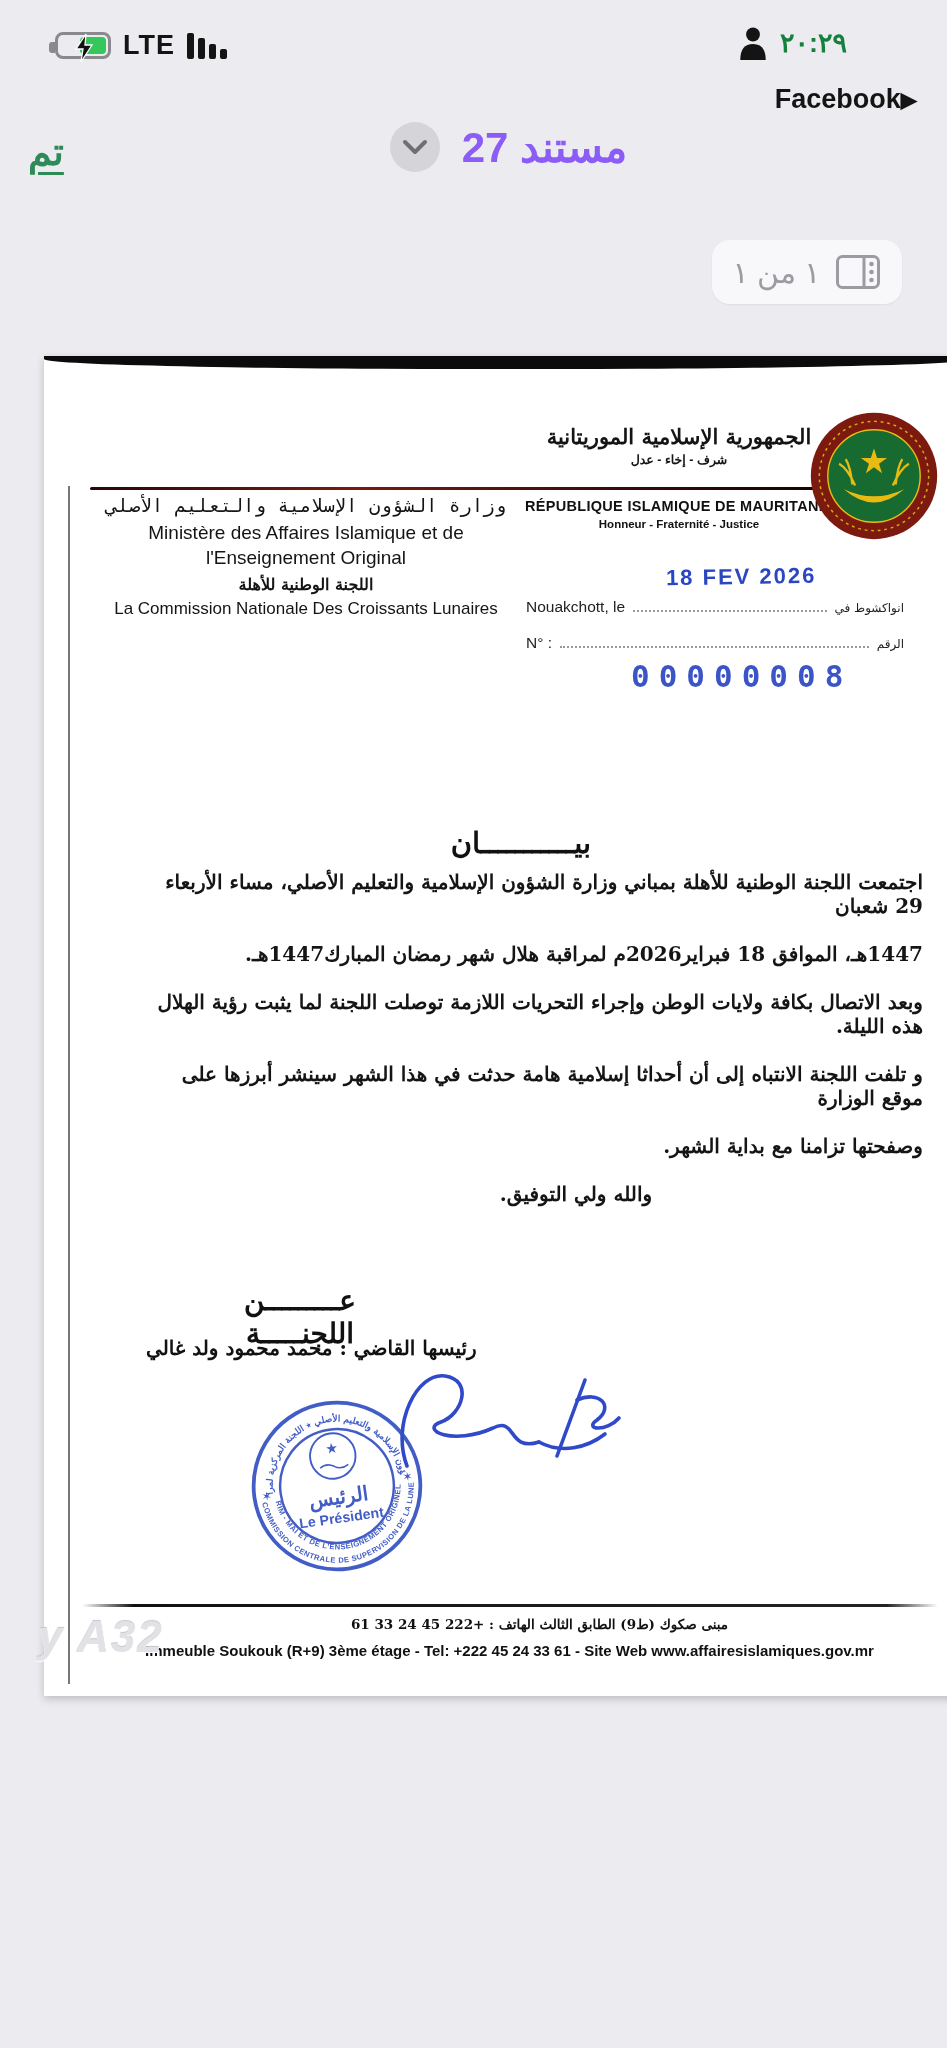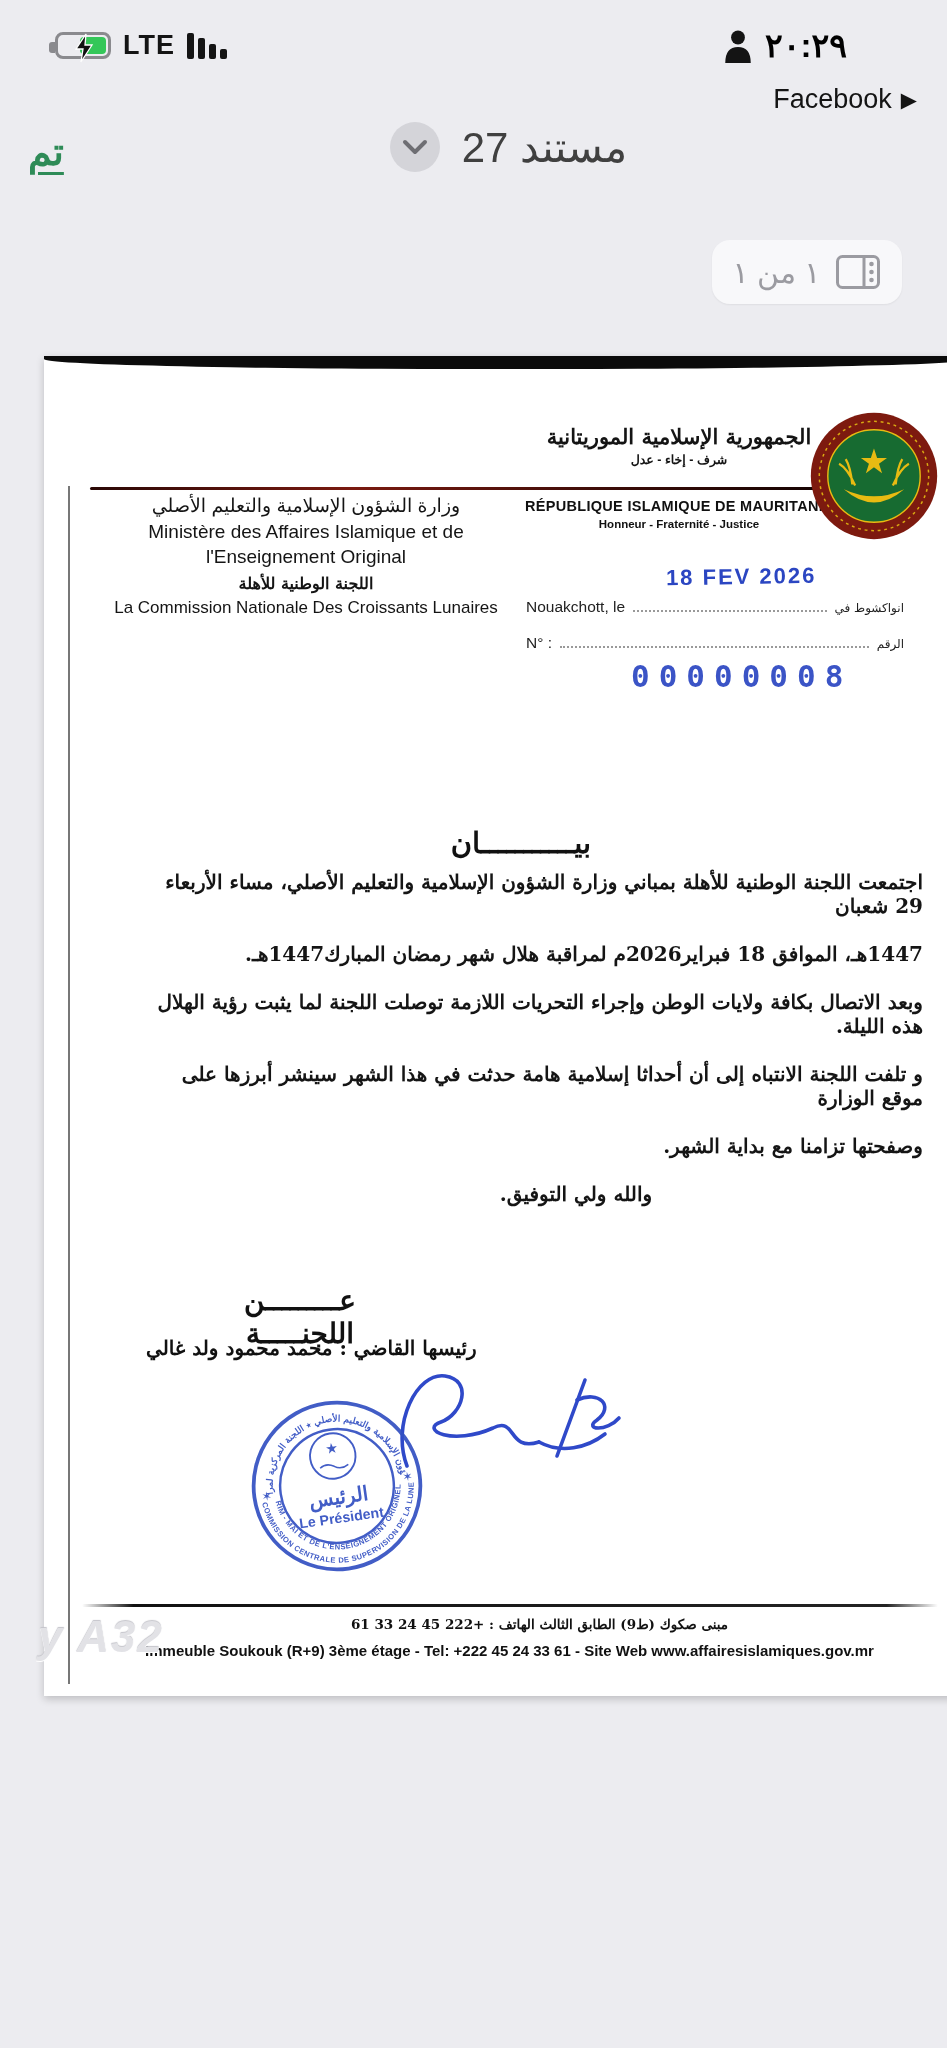--- a/index.html
+++ b/index.html
@@ -9,49 +9,49 @@
   
   .sb-left { position:absolute; left:55px; top:30px; display:flex; align-items:center; gap:12px; }
   .battery { position:relative; width:56px; height:27px; border:3px solid #8a8a8e; border-radius:8px; }
   .battery-cap { position:absolute; left:-9px; top:7px; width:6px; height:11px; background:#8a8a8e; border-radius:3px 0 0 3px; }
   .battery-fill { position:absolute; right:2px; top:2px; bottom:2px; width:26px; background:#34c759; border-radius:4px; }
   .battery-bolt { position:absolute; left:14px; top:-2px; }
   .lte { font-size:27px; font-weight:600; color:#141414; letter-spacing:1px; }
   .signal { display:flex; align-items:flex-end; gap:4px; height:26px; }
   .signal .bar { width:7px; background:#141414; border-radius:2px; }
   .sb-time-row { position:absolute; right:100px; top:26px; display:flex; align-items:center; gap:12px; }
-  .sb-time { font-size:33px; font-weight:700; color:#000000; direction:rtl; }
-  .sb-back { position:absolute; right:30px; top:84px; display:flex; align-items:center; gap:9px; font-size:27px; font-weight:400; color:#141414; }
+  .sb-time { font-size:27px; font-weight:700; color:#15803d; direction:rtl; }
+  .sb-back { position:absolute; right:30px; top:84px; display:flex; align-items:center; font-size:27px; font-weight:700; color:#141414; }
   .sb-back .tri { font-size:21px; }
 
   
   .done-btn { position:absolute; left:28px; top:130px; font-size:38px; font-weight:600; color:#2e8b57; text-decoration:underline; text-underline-offset:7px; text-decoration-thickness:3px; cursor:pointer; }
   .title-row { position:absolute; left:0; right:0; top:122px; display:flex; justify-content:center; align-items:center; gap:22px; padding-left:70px; }
   .chev-circle { width:50px; height:50px; border-radius:50%; background:#d4d4d9; display:flex; align-items:center; justify-content:center; cursor:pointer; }
-  .doc-title-nav { font-size:42px; font-weight:400; color:#404040; direction:rtl; }
+  .doc-title-nav { font-size:42px; font-weight:700; color:#8b5cf6; direction:rtl; }
 
   
   .pager { position:absolute; left:712px; top:240px; min-width:190px; height:64px; background:#f8f8fa; border-radius:18px; box-shadow:0 1px 2px rgba(0,0,0,.06); display:flex; align-items:center; justify-content:center; gap:15px; padding:0 20px; cursor:pointer; }
   .pager-label { font-size:30px; color:#9b9ba1; direction:rtl; }
 
   
   .page { position:absolute; left:8px; top:356px; width:931px; height:1340px; background:#ffffff; box-shadow:0 3px 8px rgba(0,0,0,.20);margin-left:36px; }
   .page-topband { position:absolute; top:0; left:0; right:0; height:13px; background:#0b0b0b; border-radius:0 0 45% 45% / 0 0 10px 10px; }
   .page-leftline { position:absolute; left:24px; top:130px; bottom:12px; width:2px; background:#4a4a4a; opacity:.75; }
 
   .hdr-right { position:absolute; left:470px; top:68px; width:330px; text-align:center; color:#141414; }
   .republic-ar { font-size:21px; font-weight:800; direction:rtl; font-family:"DejaVu Serif", serif; }
   .motto-ar { font-size:12.5px; font-weight:700; direction:rtl; margin-top:3px; }
   .hdr-rule { position:absolute; left:46px; top:131px; width:752px; height:3px; background:linear-gradient(90deg,#2a0806,#7a1a10 35%,#3a0c08 70%,#120302); border-radius:2px; }
   .hdr-right-fr { position:absolute; left:470px; top:142px; width:330px; text-align:center; color:#111; }
   .republic-fr { font-size:14.5px; font-weight:800; letter-spacing:.3px; }
   .motto-fr { font-size:11.5px; font-weight:700; margin-top:4px; }
 
   .hdr-left { position:absolute; left:50px; top:138px; width:424px; text-align:center; color:#141414; }
-  .ministry-ar { font-size:19px; direction:rtl; font-family:Liberation Sans, sans-serif; }
+  .ministry-ar { font-size:19px; direction:rtl; font-family:Liberation Mono, monospace; }
   .ministry-fr { font-size:19px; margin-top:3px; line-height:1.3; }
   .commission-ar { font-size:16px; font-weight:700; direction:rtl; margin-top:5px; font-family:"DejaVu Serif", serif; }
   .commission-fr { font-size:17px; margin-top:5px; }
 
   .seal { position:absolute; left:762px; top:54px; width:136px; height:132px; }
 
   .date-block { position:absolute; left:482px; top:240px; width:378px; font-size:15.5px; color:#222; }
   .date-row { display:flex; align-items:baseline; }
   .dotfill { flex:1; border-bottom:2px dotted #999; margin:0 8px; height:16px; }
   .lbl-ar { font-size:12px; direction:rtl; font-family:"DejaVu Serif", serif; }

